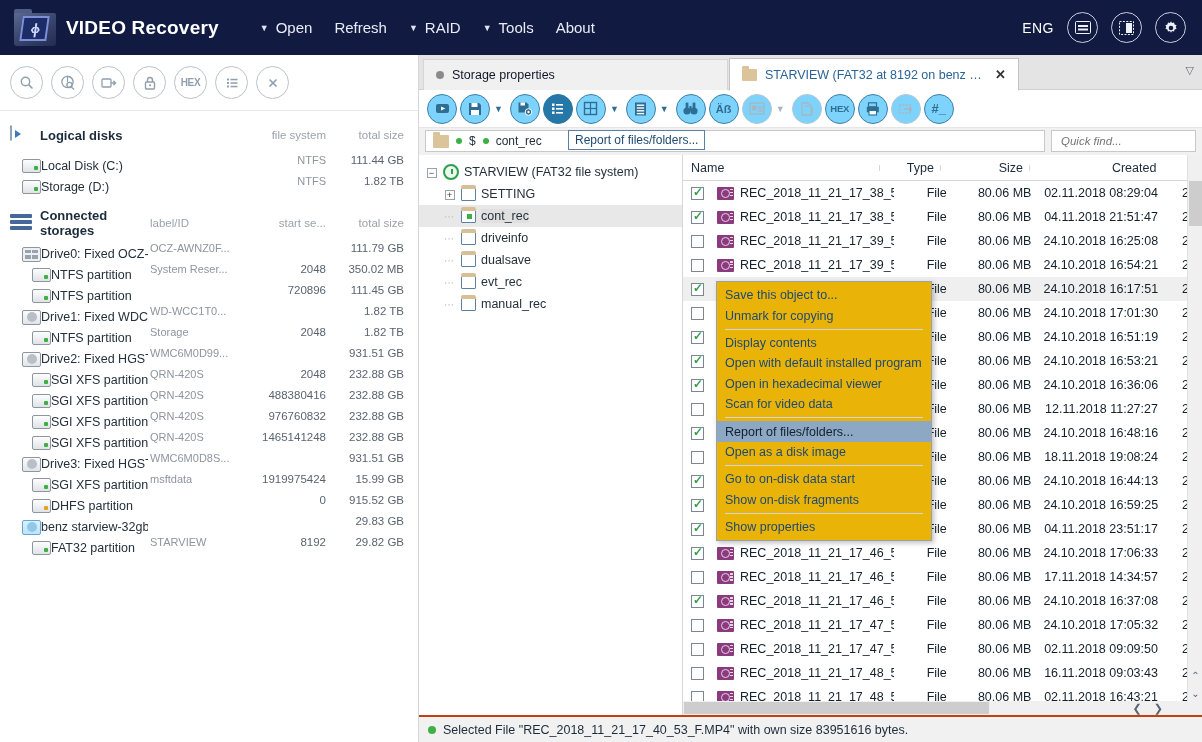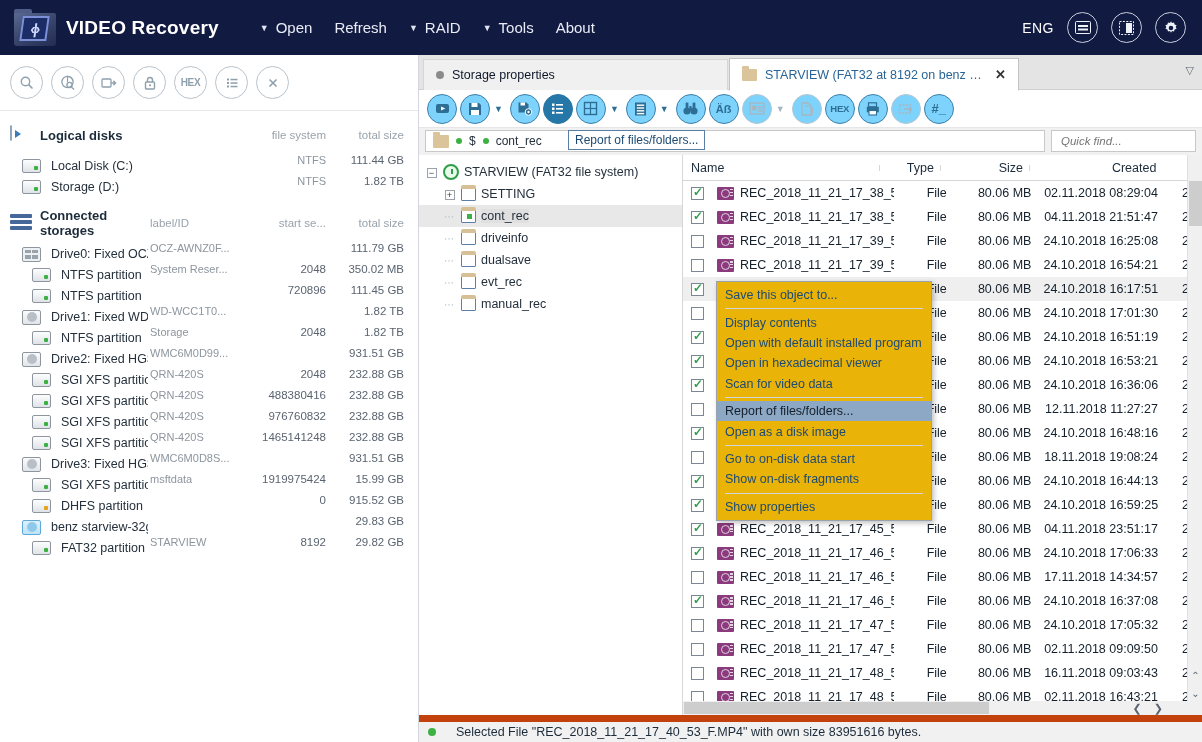--- a/index.html
+++ b/index.html
@@ -102,21 +102,21 @@
   .col-lbl { color: #9aa3ac; font-size: 11.5px; text-align: right; }
   .c-fs { width: 92px; }
   .c-start { width: 86px; }
   .c-size { width: 78px; }
   .c-label { width: 92px; text-align: left; padding-left: 2px; }
 
   .disk-row {
     display: flex; align-items: center; height: 21px; font-size: 12.5px;
     padding: 0 14px 0 10px;
   }
-  .disk-row .nm { flex: 1; display: flex; align-items: center; gap: 10px; white-space: nowrap; overflow: hidden; margin-top: 13px; }
+  .disk-row .nm { flex: 1; display: flex; align-items: center; gap: 0; white-space: nowrap; overflow: hidden; margin-top: 13px; }
   .disk-row .val { color: #8d959e; font-size: 11px; }
   .disk-row .num, .disk-row .tot { text-align: right; color: #5a6470; font-size: 11.5px; }
   .disk-row.indent1 { padding-left: 22px; }
   .disk-row.indent2 { padding-left: 32px; }
 
   .ico-drive {
     width: 19px; height: 14px; border: 1.5px solid #8d959e; border-radius: 2px;
     background: linear-gradient(#fdfdfd,#dfe3e7); position: relative; flex: none;
   }
   .ico-drive::after {
@@ -335,22 +335,22 @@
   
   .tooltip {
     position: absolute; left: 568px; top: 130px; background: #ffffff;
     border: 1px solid #5a7fa6; padding: 2px 6px; font-size: 12px;
     color: #1d4a73; z-index: 50; white-space: nowrap;
   }
 
   
   .statusbar {
     position: absolute; left: 0; right: 0; bottom: 0; height: 27px;
-    background: #f1f1f1; border-top: 7px solid #c2410c;
-    display: flex; align-items: center; gap: 20px; padding-left: 9px; font-size: 12.5px;
+    background: #f1f1f1; border-top: 2px solid #c2410c;
+    display: flex; align-items: center; gap: 7px; padding-left: 9px; font-size: 12.5px;
     color: #1c2b3a;
   }
 </style>
 </head>
 <body>
 
 <div class="app">
 
   <div class="header">
     <div class="logo-wrap">
@@ -1093,20 +1093,21 @@
     <div class="statusbar">
       <span class="dot-green" style="width:8px;height:8px"></span>
       <span>Selected File "REC_2018_11_21_17_40_53_F.MP4" with own size 83951616 bytes.</span>
     </div>
   </div>
 
   <div class="tooltip">Report of files/folders...</div>
 
   <div class="ctx" id="ctx-menu">
       <div class="ctx-item">Save this object to...</div>
+      <div class="ctx-item">Unmark for copying</div>
       <div class="ctx-sep"></div>
       <div class="ctx-item">Display contents</div>
       <div class="ctx-item">Open with default installed program</div>
       <div class="ctx-item">Open in hexadecimal viewer</div>
       <div class="ctx-item">Scan for video data</div>
       <div class="ctx-sep"></div>
       <div class="ctx-item hl">Report of files/folders...</div>
       <div class="ctx-item">Open as a disk image</div>
       <div class="ctx-sep"></div>
       <div class="ctx-item">Go to on-disk data start</div>

